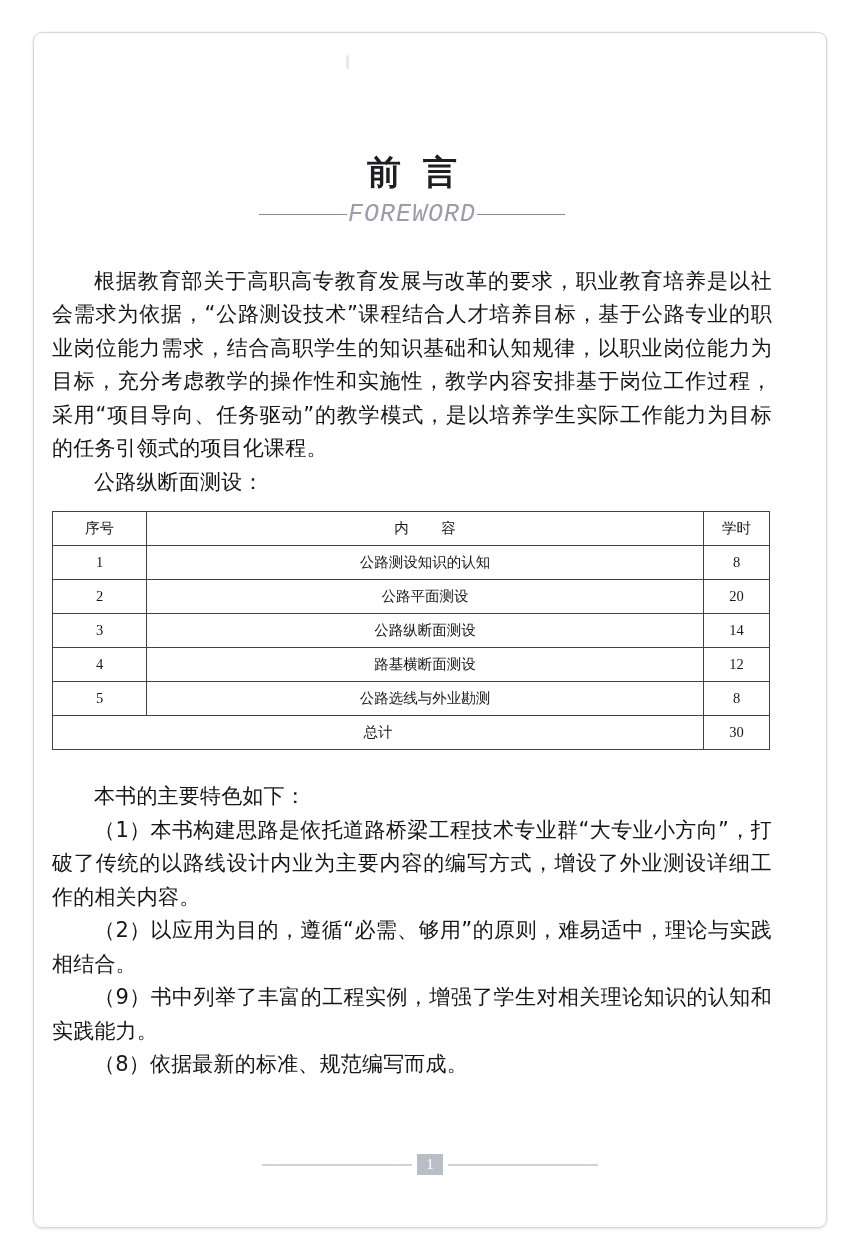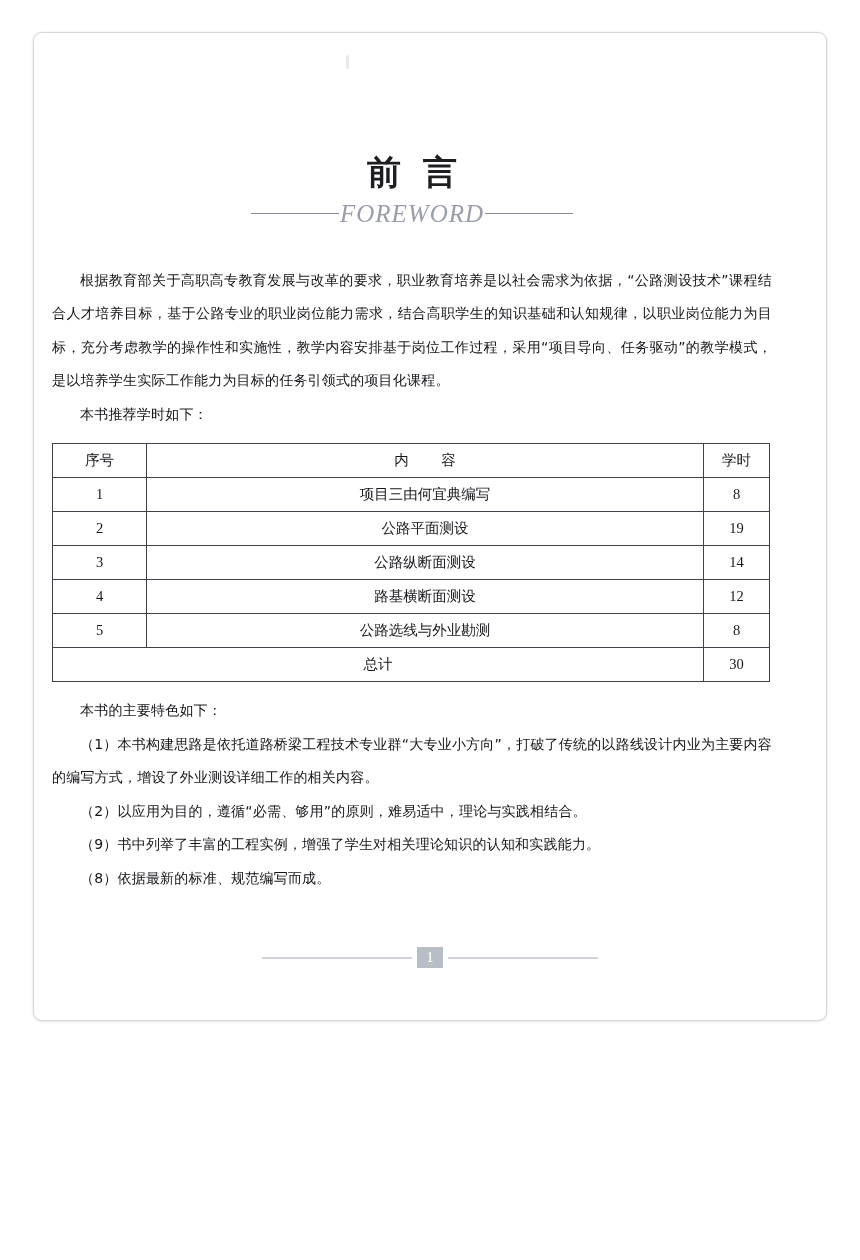--- a/index.html
+++ b/index.html
@@ -14,21 +14,21 @@
     overflow: hidden;
     font-family: "Liberation Serif", "DejaVu Serif", serif;
   }
 
   
   #page-sheet {
     position: absolute;
     left: 33px;
     top: 32px;
     width: 794px;
-    height: 989px;
+    height: 1196px;
     background: #ffffff;
     border: 1px solid #d8d8d8;
     border-radius: 9px;
     box-shadow: 0 1px 3px rgba(0,0,0,0.10), 0 0 0 1px rgba(0,0,0,0.015);
     box-sizing: border-box;
     overflow: hidden;
   }
 
   
   #content {
@@ -55,36 +55,36 @@
     display: flex;
     align-items: center;
     justify-content: center;
   }
   .title-rule .rule-seg {
     height: 1px;
     width: 88px;
     background: #8a8d99;
   }
   .title-rule .rule-text {
-    font-family: Liberation Serif, serif;
+    font-family: Liberation Mono, monospace;
     font-style: italic;
     font-size: 25px;
     color: #9a9dac;
     letter-spacing: 1px;
     padding: 0 1px;
     white-space: nowrap;
   }
 
   
   .body-block {
     margin-top: 36px;
   }
   p.para {
     margin: 0;
-    font-size: 14px;
+    font-size: 21px;
     line-height: 33.5px;
     color: #15151a;
     text-align: justify;
     text-justify: inter-ideograph;
     letter-spacing: 0.2px;
     font-family: "DejaVu Sans", "Liberation Sans", sans-serif;
     font-weight: 500;
   }
   p.indent2 { text-indent: 2em; }
   p.tight   { text-align: left; }
@@ -169,40 +169,40 @@
     <div class="title-rule">
       <span class="rule-seg"></span>
       <span class="rule-text">FOREWORD</span>
       <span class="rule-seg"></span>
     </div>
 
     <div class="body-block">
 
       <p class="para indent2">根据教育部关于高职高专教育发展与改革的要求，职业教育培养是以社会需求为依据，“公路测设技术”课程结合人才培养目标，基于公路专业的职业岗位能力需求，结合高职学生的知识基础和认知规律，以职业岗位能力为目标，充分考虑教学的操作性和实施性，教学内容安排基于岗位工作过程，采用“项目导向、任务驱动”的教学模式，是以培养学生实际工作能力为目标的任务引领式的项目化课程。</p>
 
-      <p class="para indent2 tight">本书推荐学时如下：</p>
+      <p class="para indent2 tight">公路纵断面测设：</p>
 
       <table class="hours-table">
         <thead>
           <tr>
             <th class="col-no">序号</th>
             <th class="col-content hdr-content">内　容</th>
             <th class="col-hours">学时</th>
           </tr>
         </thead>
         <tbody>
           <tr>
             <td class="cell-num">1</td>
-            <td class="cell-content">项目三由何宜典编写</td>
+            <td class="cell-content">公路测设知识的认知</td>
             <td class="cell-num">8</td>
           </tr>
           <tr>
             <td class="cell-num">2</td>
             <td class="cell-content">公路平面测设</td>
-            <td class="cell-num">19</td>
+            <td class="cell-num">20</td>
           </tr>
           <tr>
             <td class="cell-num">3</td>
             <td class="cell-content">公路纵断面测设</td>
             <td class="cell-num">14</td>
           </tr>
           <tr>
             <td class="cell-num">4</td>
             <td class="cell-content">路基横断面测设</td>
             <td class="cell-num">12</td>
@@ -212,21 +212,21 @@
             <td class="cell-content">公路选线与外业勘测</td>
             <td class="cell-num">8</td>
           </tr>
           <tr>
             <td class="cell-content" colspan="2">总计</td>
             <td class="cell-num">30</td>
           </tr>
         </tbody>
       </table>
 
-      <p class="para indent2 tight" style="margin-top:12px;">本书的主要特色如下：</p>
+      <p class="para indent2 tight" style="margin-top:30px;">本书的主要特色如下：</p>
 
       <p class="para indent2">（1）本书构建思路是依托道路桥梁工程技术专业群“大专业小方向”，打破了传统的以路线设计内业为主要内容的编写方式，增设了外业测设详细工作的相关内容。</p>
 
 
       <p class="para indent2">（2）以应用为目的，遵循“必需、够用”的原则，难易适中，理论与实践相结合。</p>
 
       <p class="para indent2">（9）书中列举了丰富的工程实例，增强了学生对相关理论知识的认知和实践能力。</p>
 
       <p class="para indent2 tight">（8）依据最新的标准、规范编写而成。</p>
 

